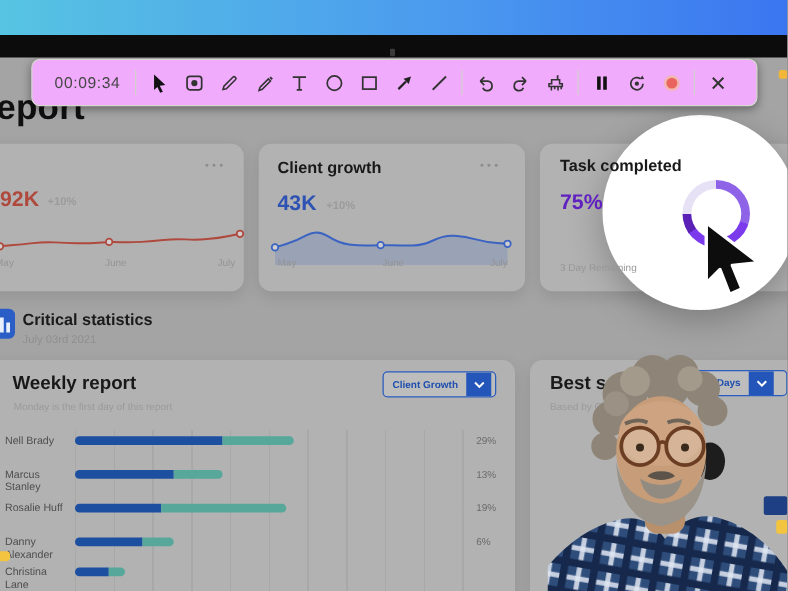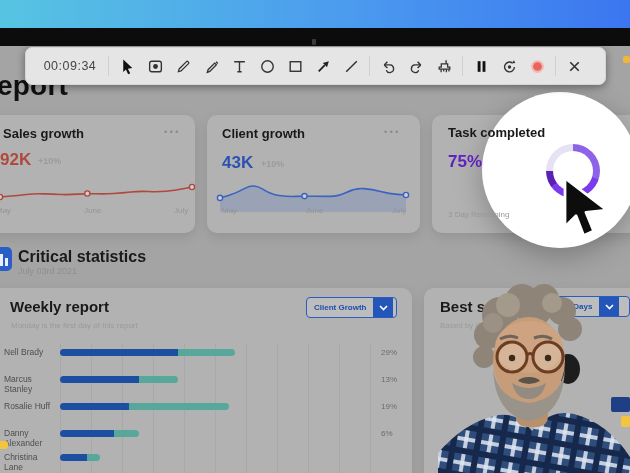--- a/index.html
+++ b/index.html
@@ -4,21 +4,21 @@
 <style>
   html,body{margin:0;padding:0;background:#888;}
   .stage{position:relative;width:630px;height:473px;overflow:hidden;background:#a4a4a4;
          font-family:"Liberation Sans",sans-serif;}
   .abs{position:absolute;}
   
   .grad{left:0;top:0;width:630px;height:28px;background:linear-gradient(90deg,#57c4e2,#4b9bee 55%,#3b76f0);}
   .blackbar{left:0;top:28px;width:630px;height:18px;background:#0c0c0c;}
   .notch{left:312px;top:39px;width:4px;height:6px;background:#3c3c3c;border-radius:1px;}
   
-  .toolbar{left:25px;top:47px;width:581px;height:38px;background:#e5e5e5;border:1px solid #d7d5d0;
+  .toolbar{left:25px;top:47px;width:581px;height:38px;background:#f0abfc;border:1px solid #d7d5d0;
            border-radius:7px;box-shadow:0 2px 8px rgba(0,0,0,.4);display:flex;align-items:center;
            padding:0 10px;box-sizing:border-box;z-index:60;}
   .timer{font-size:12.5px;color:#454545;letter-spacing:.5px;width:68px;text-align:center;}
   .sep{width:1px;height:20px;background:#d2d0cb;margin:0 4px;}
   .tool{width:28px;height:28px;border:none;background:transparent;display:flex;align-items:center;
         justify-content:center;padding:0;cursor:pointer;}
   .tool svg{width:17px;height:17px;}
   
   .heading{left:-3px;top:70px;font-size:28px;font-weight:700;color:#101010;letter-spacing:.2px;z-index:2;}
   .card{background:#b2b2b2;border-radius:10px;box-shadow:0 4px 12px rgba(0,0,0,.10);z-index:1;}
@@ -32,21 +32,21 @@
   
   .spotlight{left:482px;top:92px;width:156px;height:156px;border-radius:50%;background:#ffffff;
              box-shadow:0 8px 28px rgba(0,0,0,.25);z-index:3;}
   .donut{left:546px;top:144px;width:54px;height:54px;border-radius:50%;z-index:4;}
   .donut-hole{left:553px;top:151px;width:40px;height:40px;border-radius:50%;background:#fff;z-index:4;}
   .over{z-index:4;}
   .cursor{left:556px;top:176px;z-index:70;}
   
   .crit-icon{left:-12px;top:247px;width:24px;height:24px;background:#2a5ec6;border-radius:5px;z-index:2;}
   .crit-icon i{position:absolute;right:4px;bottom:5px;width:3px;background:#e8eefc;display:block;}
-  .crit-title{left:18px;top:248px;font-size:16px;font-weight:700;color:#1a1a1a;z-index:2;}
+  .crit-title{left:18px;top:248px;font-size:13px;font-weight:700;color:#1a1a1a;z-index:2;}
   .crit-date{left:18px;top:266px;font-size:9px;color:#8f8f8f;z-index:2;}
   
   .sub{font-size:8px;color:#9a9a9a;z-index:2;}
   .dropdown{height:21px;display:flex;border:1.5px solid #2b5cc0;border-radius:4px;background:#bdbdbd;
             overflow:hidden;z-index:2;cursor:pointer;box-sizing:border-box;}
   .dropdown .lbl{font-size:8px;font-weight:700;color:#1e4eae;display:flex;align-items:center;padding:0 7px;white-space:nowrap;}
   .dropdown .chev{width:20px;background:#2356b8;display:flex;align-items:center;justify-content:center;}
   .grid{left:60px;top:344px;width:312px;height:129px;z-index:1;
         background:repeating-linear-gradient(90deg,rgba(0,0,0,.055) 0 1px,transparent 1px 31px);}
   .bar-label{font-size:8.5px;color:#4e4e4e;z-index:2;}
@@ -64,21 +64,20 @@
   <div class="abs grad"></div>
   <div class="abs blackbar"></div>
   <div class="abs notch"></div>
 
   <div class="abs heading">eport</div>
 
   <div class="abs card" style="left:-42px;top:115px;width:237px;height:118px;"></div>
   <div class="abs card" style="left:207px;top:115px;width:213px;height:118px;"></div>
   <div class="abs card" style="left:432px;top:115px;width:210px;height:118px;"></div>
 
-  <div class="abs card-title" style="left:3px;top:126px;">Sales growth</div>
   <div class="abs dots" style="left:164px;top:127px;">•••</div>
   <div class="abs value" style="left:0px;top:150px;color:#b0493d;">92K</div>
   <div class="abs delta" style="left:38px;top:156px;">+10%</div>
   <svg class="abs spark" id="spark-sales" style="left:0px;top:177px;" width="192" height="30">
       <path d="M0 20 Q0 20 8.75 19.25 Q17.5 18.5 26.2 17.5 Q34.9 16.5 43.65 16.9 Q52.4 17.3 61.099999999999994 17.55 Q69.8 17.8 78.55 17.15 Q87.3 16.5 96 16.75 Q104.7 17 113.45 16.5 Q122.2 16 130.9 15 Q139.6 14 148.35 14.5 Q157.1 15 165.8 14.25 Q174.5 13.5 183.25 11.75 T192 10" fill="none" stroke="#b0493d" stroke-width="1.6"></path>
       <circle cx="0" cy="20" r="2.6" fill="#cfcfcf" stroke="#b0493d" stroke-width="1.4"></circle>
       <circle cx="87.3" cy="16.5" r="2.6" fill="#cfcfcf" stroke="#b0493d" stroke-width="1.4"></circle>
       <circle cx="192" cy="10" r="2.6" fill="#cfcfcf" stroke="#b0493d" stroke-width="1.4"></circle>
     </svg>
   <div class="abs month" style="left:-4px;top:206px;">May</div>

